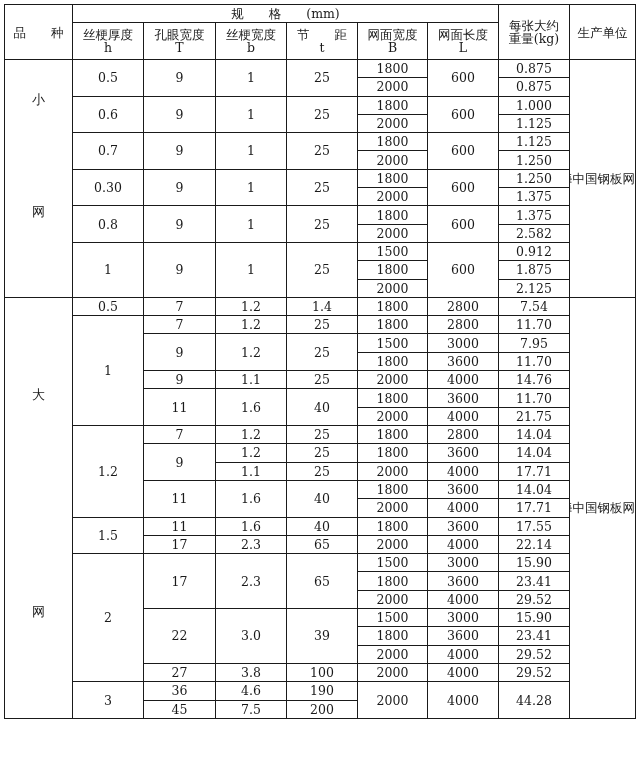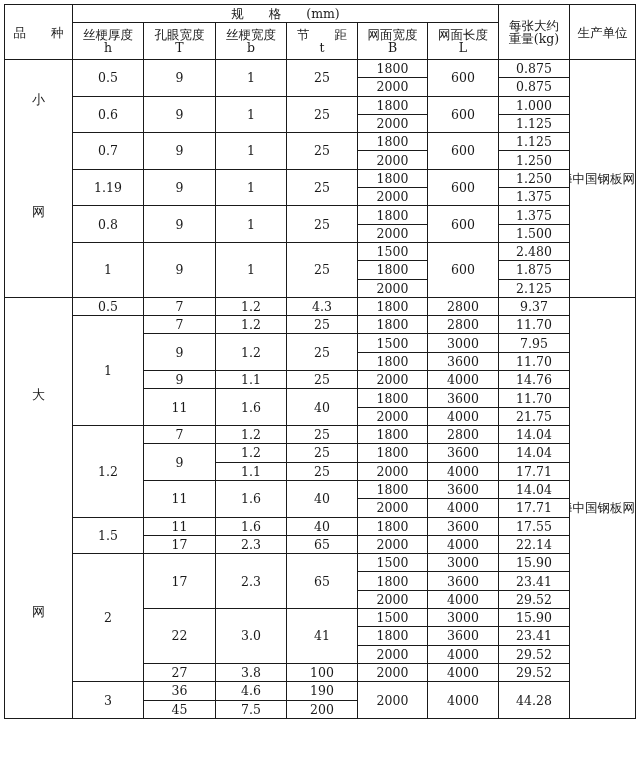--- a/index.html
+++ b/index.html
@@ -117,21 +117,21 @@
       <td>1800</td>
       <td rowspan="2">600</td>
       <td>1.125</td>
     </tr>
     <tr class="r">
       <td>2000</td>
       <td>1.250</td>
     </tr>
 
     <tr class="r">
-      <td rowspan="2">1.19</td>
+      <td rowspan="2">0.30</td>
       <td rowspan="2">9</td>
       <td rowspan="2">1</td>
       <td rowspan="2">25</td>
       <td>1800</td>
       <td rowspan="2">600</td>
       <td>1.250</td>
     </tr>
     <tr class="r">
       <td>2000</td>
       <td>1.375</td>
@@ -141,31 +141,31 @@
       <td rowspan="2">0.8</td>
       <td rowspan="2">9</td>
       <td rowspan="2">1</td>
       <td rowspan="2">25</td>
       <td>1800</td>
       <td rowspan="2">600</td>
       <td>1.375</td>
     </tr>
     <tr class="r">
       <td>2000</td>
-      <td>1.500</td>
+      <td>2.582</td>
     </tr>
 
     <tr class="r">
       <td rowspan="3">1</td>
       <td rowspan="3">9</td>
       <td rowspan="3">1</td>
       <td rowspan="3">25</td>
       <td>1500</td>
       <td rowspan="3">600</td>
-      <td>2.480</td>
+      <td>0.912</td>
     </tr>
     <tr class="r">
       <td>1800</td>
       <td>1.875</td>
     </tr>
     <tr class="r">
       <td>2000</td>
       <td>2.125</td>
     </tr>
   </tbody>
@@ -175,24 +175,24 @@
     <tr class="r">
       <td rowspan="23" class="cat">
         <div class="cat-inner" style="height:420px;padding-top:90px;padding-bottom:100px;box-sizing:border-box;">
           <span>大</span>
           <span>网</span>
         </div>
       </td>
       <td>0.5</td>
       <td>7</td>
       <td>1.2</td>
-      <td>4.3</td>
+      <td>1.4</td>
       <td>1800</td>
       <td>2800</td>
-      <td>9.37</td>
+      <td>7.54</td>
       <td rowspan="23" class="maker"><span>海中国钢板网</span></td>
     </tr>
 
     <tr class="r">
       <td rowspan="6">1</td>
       <td>7</td>
       <td>1.2</td>
       <td>25</td>
       <td>1800</td>
       <td>2800</td>
@@ -304,21 +304,21 @@
       <td>23.41</td>
     </tr>
     <tr class="r">
       <td>2000</td>
       <td>4000</td>
       <td>29.52</td>
     </tr>
     <tr class="r">
       <td rowspan="3">22</td>
       <td rowspan="3">3.0</td>
-      <td rowspan="3">41</td>
+      <td rowspan="3">39</td>
       <td>1500</td>
       <td>3000</td>
       <td>15.90</td>
     </tr>
     <tr class="r">
       <td>1800</td>
       <td>3600</td>
       <td>23.41</td>
     </tr>
     <tr class="r">

